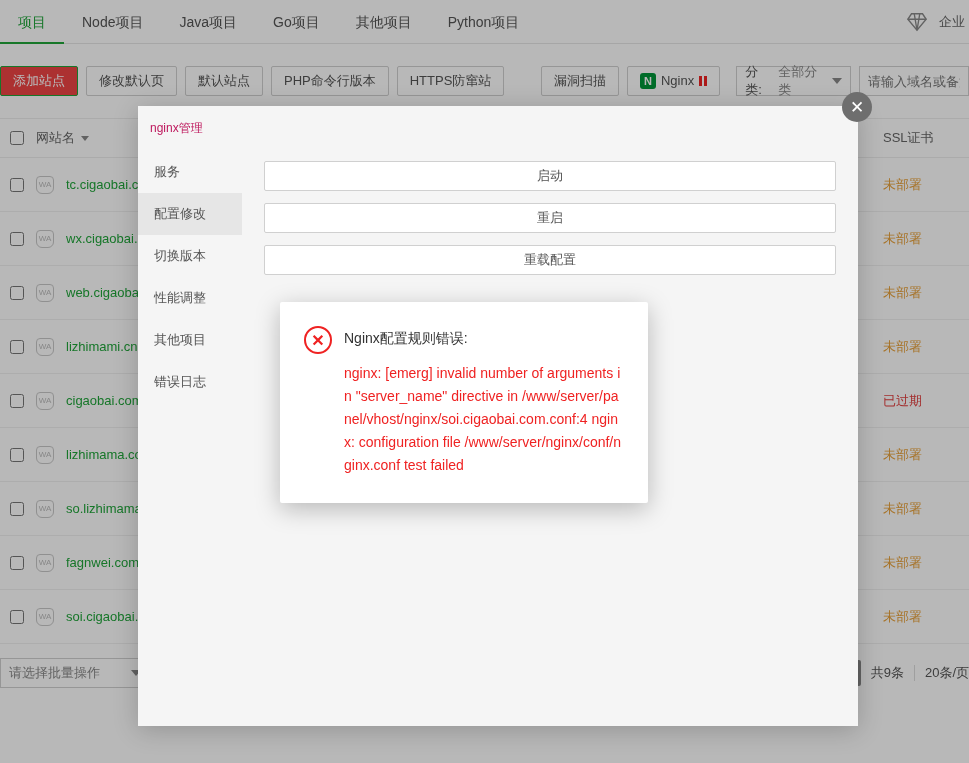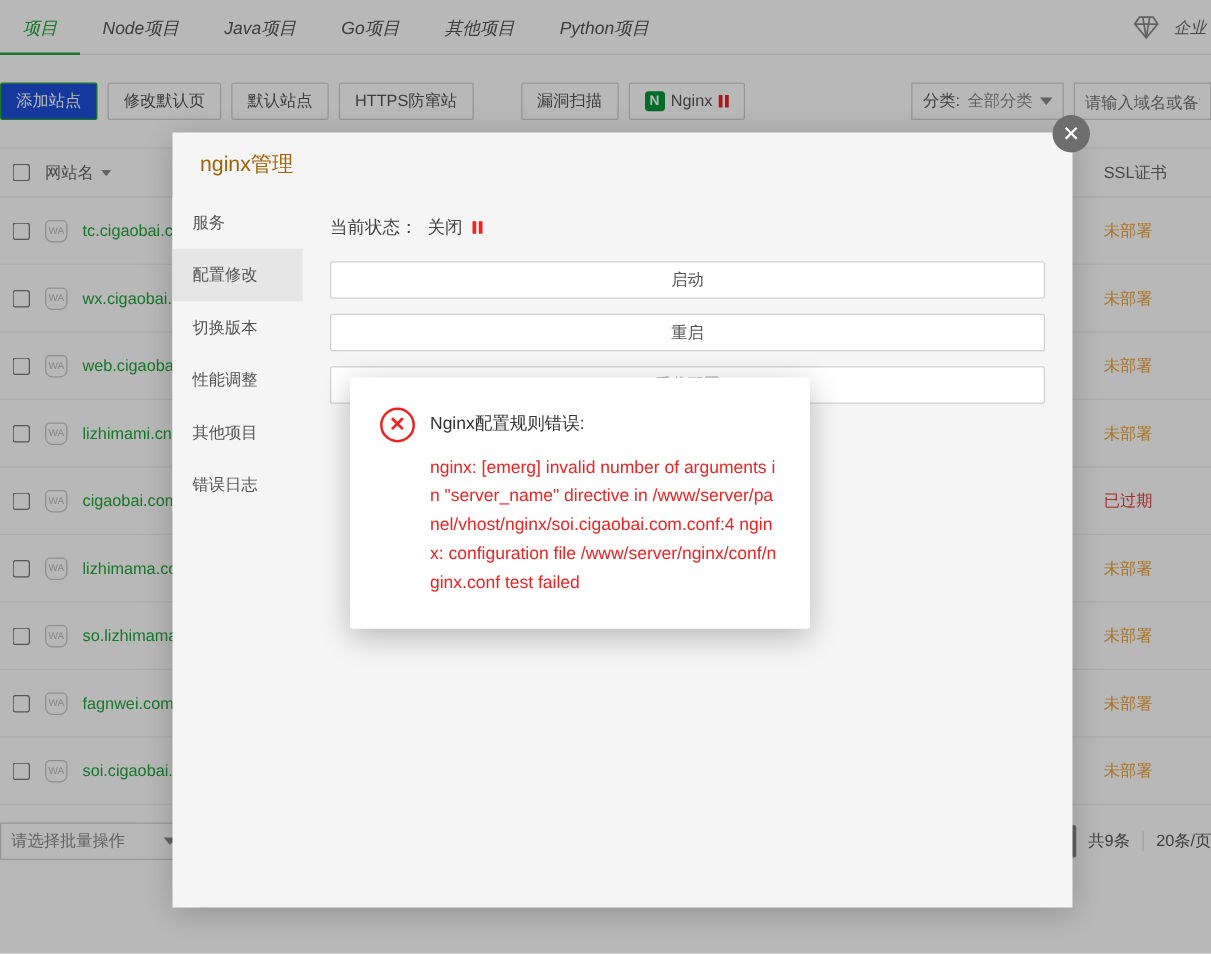--- a/index.html
+++ b/index.html
@@ -1,28 +1,28 @@
 <!DOCTYPE html>
 <html><head>
 <meta charset="utf-8">
 <style>
 * { box-sizing: border-box; margin: 0; padding: 0; font-family: "Microsoft YaHei", Arial, sans-serif; }
 body { background: #fff; color: #555; font-size: 13px; overflow: hidden; width: 969px; height: 763px; position: relative; }
 
 
-.top-tabs { display: flex; align-items: center; height: 44px; border-bottom: 1px solid #e6e6e6; padding-left: 0; font-style: italic; }
+.top-tabs { display: flex; align-items: center; height: 44px; border-bottom: 1px solid #e6e6e6; padding-left: 0; }
 .top-tabs .tab { padding: 0 18px; height: 44px; line-height: 44px; color: #555; cursor: pointer; font-size: 14px; }
 .top-tabs .tab.active { color: #20a53a; border-bottom: 2px solid #20a53a; }
 .top-tabs .spacer { flex: 1; }
 .top-tabs .diamond { width: 36px; display: flex; align-items: center; justify-content: center; }
 
 
 .toolbar { display: flex; align-items: center; gap: 8px; padding: 22px 0 22px 0; flex-wrap: nowrap; }
 .btn { border: 1px solid #d0d0d0; background: #fff; color: #555; padding: 6px 12px; height: 30px; line-height: 16px; font-size: 13px; cursor: pointer; border-radius: 2px; white-space: nowrap; }
-.btn.green { background: #1d4ed8; color: #fff; border-color: #20a53a; }
+.btn.green { background: #ef4444; color: #fff; border-color: #20a53a; }
 .btn.nginx { border-color: #d0d0d0; display: inline-flex; align-items: center; gap: 5px; }
 .nginx-ico { width:16px; height:16px; background:#009639; border-radius:3px; display:inline-flex; align-items:center; justify-content:center; color:#fff; font-weight:bold; font-size:11px; }
 .pause-bars { display:inline-flex; gap:2px; }
 .pause-bars i { width:3px; height:10px; background:#ef2222; display:block; }
 .toolbar .gap { width: 22px; }
 .toolbar .flexgap { flex:1; }
 .select-wrap { border:1px solid #d0d0d0; height:30px; display:flex; align-items:center; padding:0 8px; gap:6px; }
 .select-wrap .caret { width:0;height:0;border-left:5px solid transparent;border-right:5px solid transparent;border-top:6px solid #888; }
 .search-input { border:1px solid #d0d0d0; height:30px; padding:0 8px; width:110px; font-size:13px; color:#999; }
 
@@ -45,21 +45,21 @@
 .footer { display:flex; align-items:center; gap:10px; padding:14px 0; }
 .footer .page-cur { background:#888; color:#fff; width:26px; height:26px; display:flex; align-items:center; justify-content:center; border-radius:2px; }
 .footer .sep { width:1px; height:16px; background:#ddd; }
 
 
 .mask { position:absolute; inset:0; background:rgba(0,0,0,0.28); }
 
 
 .drawer { position:absolute; left:138px; top:106px; width:720px; height:620px; background:#f5f5f5; box-shadow:0 4px 24px rgba(0,0,0,.2); }
 .drawer-close { position:absolute; right:-14px; top:-14px; width:30px; height:30px; border-radius:50%; background:#6e6e6e; color:#fff; display:flex; align-items:center; justify-content:center; font-size:17px; cursor:pointer; }
-.drawer-title { padding:14px 22px; font-size:17px; color:#a16207; }
+.drawer-title { padding:14px 12px; font-size:12px; color:#be185d; }
 .drawer-body { display:flex; }
 .side-menu { width:104px; background:#f5f5f5;text-align:right; }
 .side-menu .item { height:42px; display:flex; align-items:center; padding-left:16px; color:#555; font-size:13px; cursor:pointer; }
 .side-menu .item.active { background:#e6e6e6; }
 .drawer-content { flex:1; padding:10px 22px; }
 .status-line { display:flex; align-items:center; gap:8px; font-size:14px; color:#444; margin:6px 0 18px 0; }
 .action-row { display:flex; gap:12px;flex-direction:column; }
 
 
 .alert-box { position:absolute; left:280px; top:302px; width:368px; background:#fff; padding:24px 24px 26px 24px; box-shadow:0 6px 24px rgba(0,0,0,.25); border-radius:2px; }
@@ -87,20 +87,21 @@
         <path d="M2 9h20M9 3l3 18M15 3l-3 18"></path>
       </svg>
   </div>
   <div style="padding:0 4px;color:#666;">企业</div>
 </div>
 
 <div class="toolbar">
   <button class="btn green">添加站点</button>
   <button class="btn">修改默认页</button>
   <button class="btn">默认站点</button>
+  <button class="btn">PHP命令行版本</button>
   <button class="btn">HTTPS防窜站</button>
   <div class="gap"></div>
   <button class="btn">漏洞扫描</button>
   <button class="btn nginx">
     <span class="nginx-ico">N</span>
     <span>Nginx</span>
     <span class="pause-bars">
         <i></i>
         <i></i>
       </span>
@@ -277,28 +278,20 @@
   <div class="drawer-body">
     <div class="side-menu">
       <div class="item">服务</div>
       <div class="item active">配置修改</div>
       <div class="item">切换版本</div>
       <div class="item">性能调整</div>
       <div class="item">其他项目</div>
       <div class="item">错误日志</div>
     </div>
     <div class="drawer-content">
-      <div class="status-line">
-        <span>当前状态：</span>
-        <span>关闭</span>
-        <span class="pause-bars">
-            <i></i>
-            <i></i>
-          </span>
-      </div>
       <div class="action-row">
         <button class="btn">启动</button>
         <button class="btn">重启</button>
         <button class="btn">重载配置</button>
       </div>
     </div>
   </div>
 </div>
 
 <div class="alert-box">

